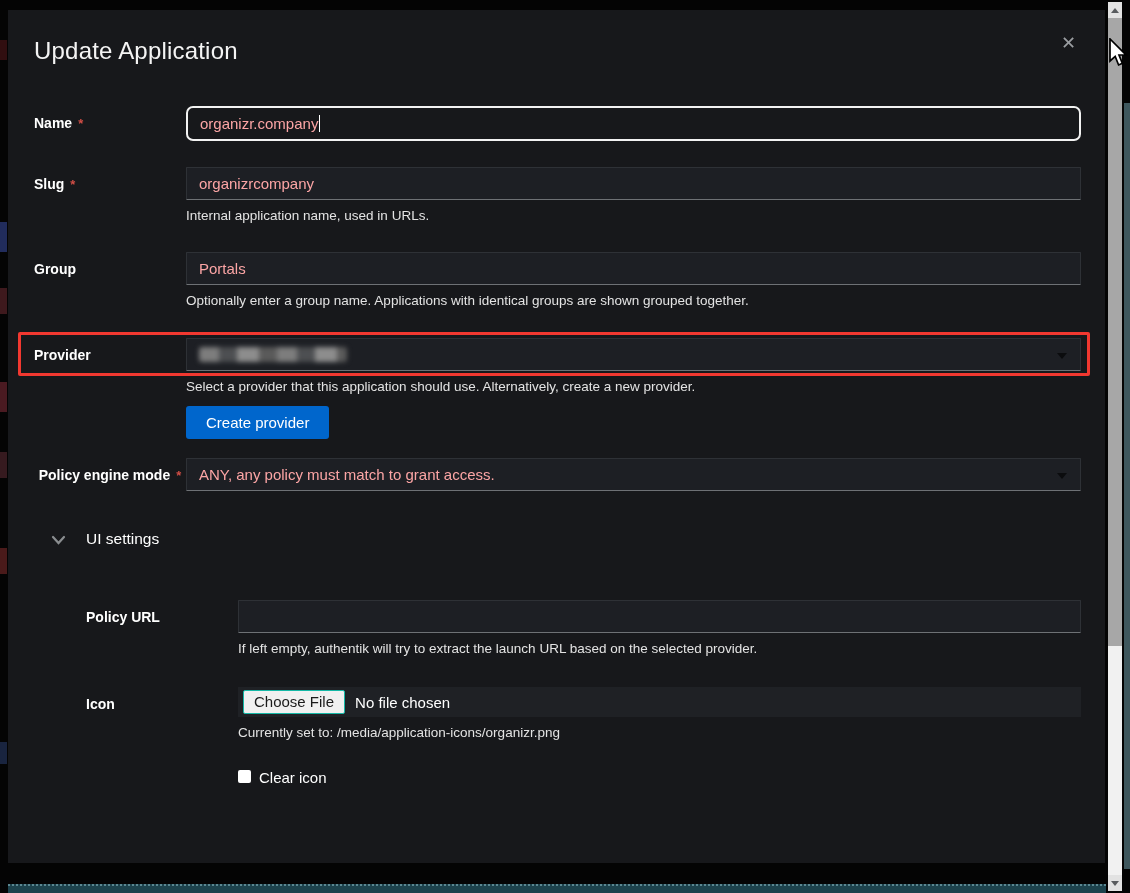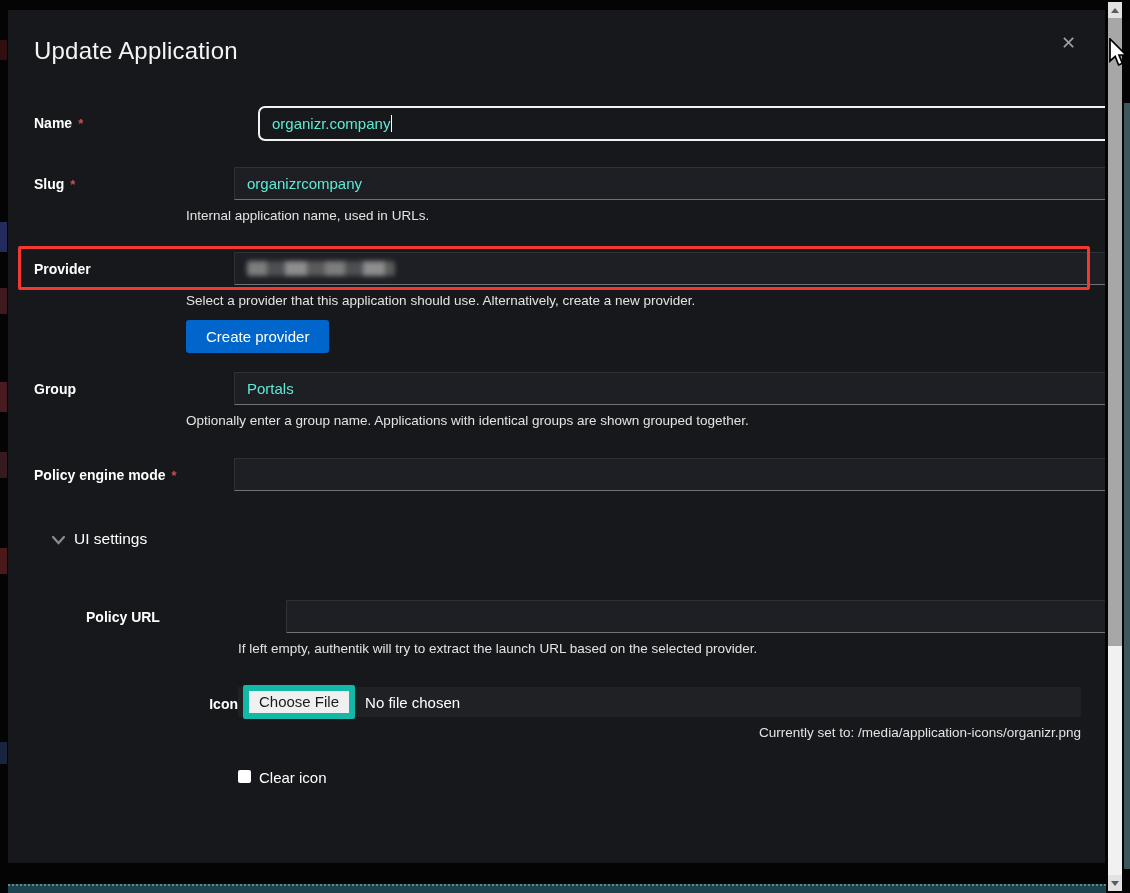--- a/index.html
+++ b/index.html
@@ -28,22 +28,22 @@
   .form { margin-top:41px; }
   .row { display:grid; grid-template-columns:152px 1fr; position:relative; }
   .row.indent { margin-left:52px; }
   .label-cell { padding-top:8px; }
   .label-cell label { color:#fff; font-size:14px; font-weight:700; }
   .req { color:#d24e46; font-size:13px; margin-left:6px; font-weight:700; }
 
   .textbox, .selectbox, input.textfield {
     width:100%; height:33px; background:#1d1f24;
     border:1px solid #2e3136; border-bottom-color:#6e7175; border-radius:1px;
-    color:#5eead4; font-size:15px; padding:0 12px;
-    display:flex; align-items:center; font-family:"Liberation Sans",sans-serif;margin-left:48px;
+    color:#fca5a5; font-size:15px; padding:0 12px;
+    display:flex; align-items:center; font-family:"Liberation Sans",sans-serif;
   }
   input.textfield { display:block; line-height:31px; outline:none; }
   .textbox.focused { height:35px; background:#17181b; border:2px solid #f2f2f2; border-radius:7px; }
   .caret-bar { display:inline-block; width:1px; height:17px; background:#fff; margin-left:1px; }
 
   .selectbox { position:relative; cursor:pointer; }
   .caret { position:absolute; right:13px; top:14px; width:0; height:0;
     border-left:5px solid transparent; border-right:5px solid transparent;
     border-top:6px solid #0b0c0e; }
   .redacted { width:148px; height:15px; border-radius:3px; filter:blur(2.5px);
@@ -52,36 +52,36 @@
   .help { color:#e3e3e3; font-size:13.5px; margin-top:7px; line-height:17px; }
 
   .hl-overlay { position:absolute; left:-16px; right:-9px; top:-6px; height:44px;
     border:3px solid #f23830; border-radius:2px; pointer-events:none; z-index:5; }
 
   .btn-primary { display:inline-block; margin-top:11px; background:#0066cc; color:#fff;
     border:none; border-radius:3px; font-size:15px; padding:7px 20px; height:33px;
     cursor:pointer; font-family:"Liberation Sans",sans-serif; }
 
   
-  .section-head { display:flex; align-items:center; gap:8px; margin-left:17px; cursor:pointer; }
+  .section-head { display:flex; align-items:center; gap:20px; margin-left:17px; cursor:pointer; }
   .section-head .chev { margin-top:2px; }
   .section-title { color:#fff; font-size:15.5px; }
 
   
   .checkbox { width:14px; height:14px; background:#fff; border-radius:2px; margin-top:8px; cursor:pointer; }
   .checkbox.checked { background:#0c6cf0; }
   .checkbox .tick { display:none; width:4px; height:9px; border:solid #fff; border-width:0 2px 2px 0;
     transform:rotate(40deg); margin:1px 0 0 5px; }
   .checkbox.checked .tick { display:block; }
   .checkbox.small { width:13px; height:13px; margin-top:2px; }
 
   
   .filebox { width:100%; height:30px; background:#1f2125; display:flex; align-items:center;
     padding-left:5px; cursor:pointer; }
-  .file-btn { background:#f0f0f0; color:#1a1a1a; border:6px solid #14b8a6; border-radius:2px;
+  .file-btn { background:#f0f0f0; color:#1a1a1a; border:1px solid #14b8a6; border-radius:2px;
     font-size:15px; padding:1px 10px 2px; line-height:19px; }
   .file-status { color:#fff; font-size:15px; margin-left:10px; }
 
   .clear-row { display:flex; align-items:flex-start; gap:8px; }
   .clear-label { color:#fff; font-size:15px; padding-top:1px; }
 
   
   .scrollbar { position:absolute; left:1108px; top:2px; width:14px; height:889px; background:#f1f1f1; z-index:20; }
   .sb-btn { position:absolute; left:0; width:14px; height:16px; background:#e2e2e2;
     display:flex; align-items:center; justify-content:center; cursor:pointer; }
@@ -106,21 +106,21 @@
 <div class="frag" style="top:742px;height:22px;background:#1d2a4a;"></div>
 <div class="edge-right"></div>
 <div class="edge-bottom"></div>
 
 <div class="modal">
   <h1 class="modal-title">Update Application</h1>
   <button class="close-btn">✕</button>
 
   <div class="form">
 
-    <div class="row" style="margin-bottom:26px;gap:24px;">
+    <div class="row" style="margin-bottom:26px;">
       <div class="label-cell">
         <label>Name</label><span class="req">*</span>
       </div>
       <div>
         <div class="textbox focused">
           <span>organizr.company</span>
             <span class="caret-bar"></span>
         </div>
       </div>
     </div>
@@ -128,51 +128,52 @@
     <div class="row" style="margin-bottom:28px;">
       <div class="label-cell">
         <label>Slug</label><span class="req">*</span>
       </div>
       <div>
         <input class="textfield" value="organizrcompany" style="">
         <div class="help">Internal application name, used in URLs.</div>
       </div>
     </div>
 
+    <div class="row" style="margin-bottom:29px;">
+      <div class="label-cell">
+        <label>Group</label>
+      </div>
+      <div>
+        <input class="textfield" value="Portals" style="">
+        <div class="help">Optionally enter a group name. Applications with identical groups are shown grouped together.</div>
+      </div>
+    </div>
+
     <div class="row" style="margin-bottom:19px;">
       <div class="hl-overlay"></div>
       <div class="label-cell">
         <label>Provider</label>
       </div>
       <div>
         <div class="selectbox">
           <span class="redacted"></span>
           <span class="caret"></span>
         </div>
         <div class="help">Select a provider that this application should use. Alternatively, create a new provider.</div>
         <button class="btn-primary">Create provider</button>
       </div>
     </div>
 
-    <div class="row" style="margin-bottom:29px;">
-      <div class="label-cell">
-        <label>Group</label>
-      </div>
-      <div>
-        <input class="textfield" value="Portals" style="">
-        <div class="help">Optionally enter a group name. Applications with identical groups are shown grouped together.</div>
-      </div>
-    </div>
-
-    <div class="row" style="margin-bottom:39px;">
+    <div class="row" style="margin-bottom:39px;text-align:center;">
       <div class="label-cell">
         <label>Policy engine mode</label><span class="req">*</span>
       </div>
       <div>
         <div class="selectbox">
+          <span>ANY, any policy must match to grant access.</span>
           <span class="caret"></span>
         </div>
       </div>
     </div>
 
     <div class="section-head" style="margin-bottom:52px;">
       <svg class="chev" width="15" height="10" viewBox="0 0 15 10">
           <polyline points="2,2 7.5,8 13,2" stroke="#8a8d90" stroke-width="2.2" fill="none" stroke-linecap="round"></polyline>
         </svg>
       <span class="section-title">UI settings</span>
@@ -182,21 +183,21 @@
       <div class="label-cell">
         <label>Policy URL</label>
       </div>
       <div>
         <input class="textfield" value="" style="">
         <div class="help">If left empty, authentik will try to extract the launch URL based on the selected provider.</div>
       </div>
     </div>
 
 
-    <div class="row indent" style="margin-bottom:27px;text-align:right;">
+    <div class="row indent" style="margin-bottom:27px;">
       <div class="label-cell">
         <label>Icon</label>
       </div>
       <div>
         <div class="filebox">
           <span class="file-btn">Choose File</span>
           <span class="file-status">No file chosen</span>
         </div>
         <div class="help">Currently set to: /media/application-icons/organizr.png</div>
       </div>

